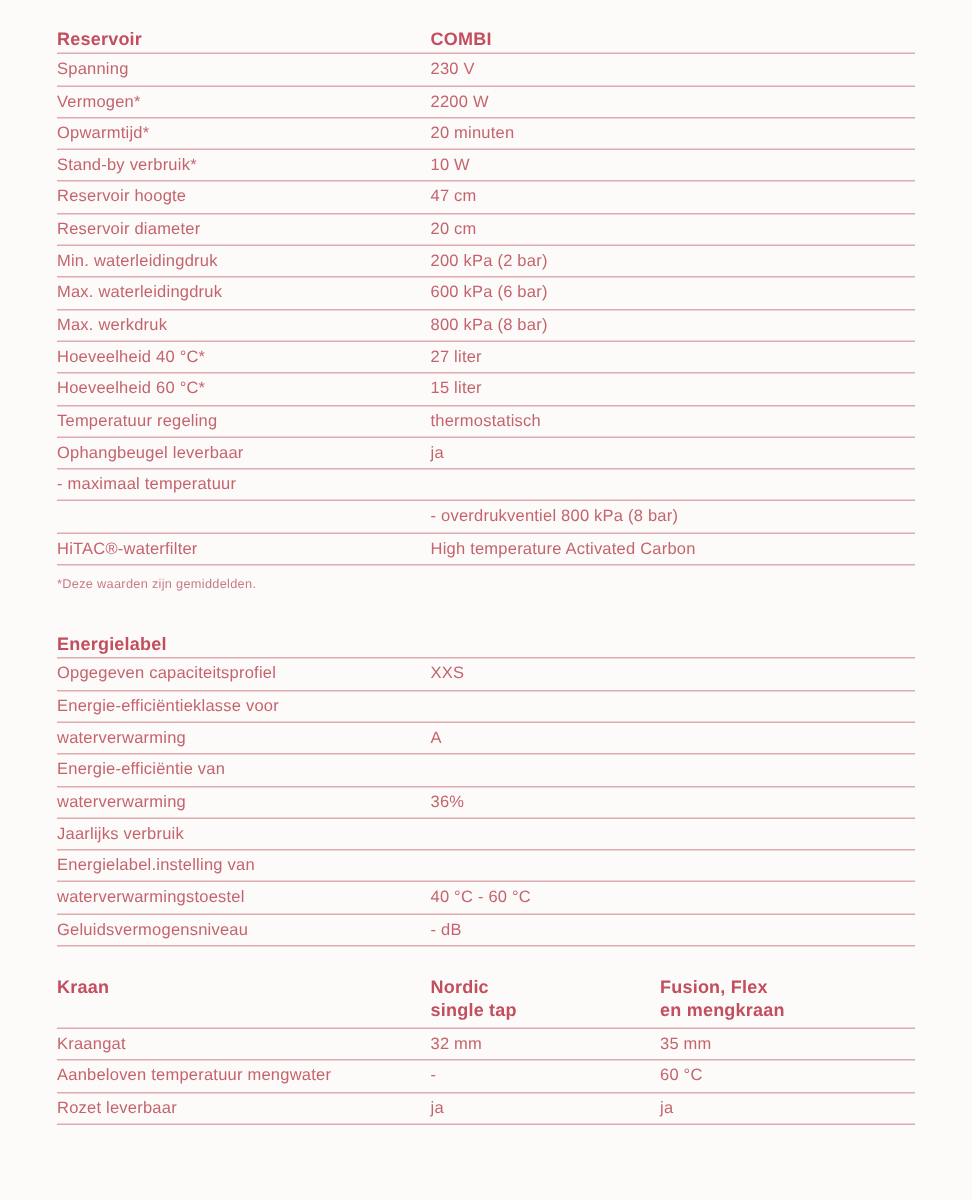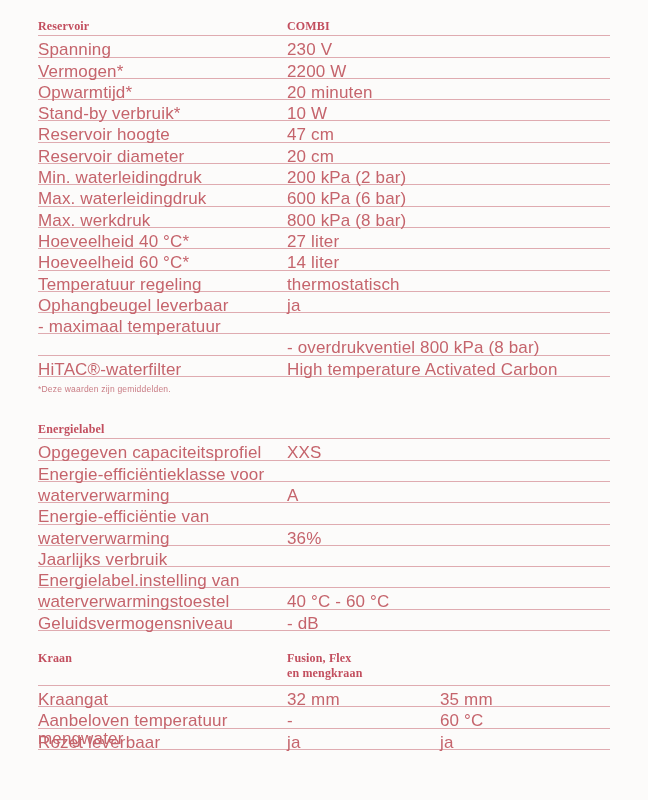--- a/index.html
+++ b/index.html
@@ -15,30 +15,30 @@
     font-family: "Liberation Sans", sans-serif;
     overflow: hidden;
   }
   .page { padding: 15px 38px 0 38px; }
   .row {
     display: flex;
     height: 21.3px;
     padding-top: 5px;
     border-bottom: 1px solid var(--rule);
     color: var(--text);
-    font-size: 17px;
+    font-size: 11px;
     line-height: 1.05;
     letter-spacing: 0.15px;
   }
   .label { width: 249px; flex-shrink: 0; }
   .value { flex: 1; }
   .col1 { width: 153px; flex-shrink: 0; }
   .col2 { flex: 1; }
   .header-row { font-size: 12px; }
-  .header-row .cell { font-weight: bold; color: var(--bold); font-family: Liberation Serif, serif; }
+  .header-row .cell { font-weight: bold; color: var(--bold); }
   .footnote {
     margin-top: 7px;
     font-size: 8.5px;
     color: #c97c84;
     letter-spacing: 0.2px;
   }
   .section-energie { margin-top: 24px; }
   .section-kraan { margin-top: 14px; }
   .kraan-header {
     height: 41px;
@@ -92,21 +92,21 @@
     <div class="row">
       <span class="label">Max. werkdruk</span>
       <span class="value">800 kPa (8 bar)</span>
     </div>
     <div class="row">
       <span class="label">Hoeveelheid 40 °C*</span>
       <span class="value">27 liter</span>
     </div>
     <div class="row">
       <span class="label">Hoeveelheid 60 °C*</span>
-      <span class="value">14 liter</span>
+      <span class="value">15 liter</span>
     </div>
     <div class="row">
       <span class="label">Temperatuur regeling</span>
       <span class="value">thermostatisch</span>
     </div>
     <div class="row">
       <span class="label">Ophangbeugel leverbaar</span>
       <span class="value">ja</span>
     </div>
     <div class="row">
@@ -161,20 +161,22 @@
     </div>
     <div class="row">
       <span class="label">Geluidsvermogensniveau</span>
       <span class="value">- dB</span>
     </div>
   </section>
 
   <section class="section-kraan">
     <div class="row header-row kraan-header">
       <span class="cell label">Kraan</span>
+      <span class="cell col1 pre">Nordic
+single tap</span>
       <span class="cell col2 pre">Fusion, Flex
 en mengkraan</span>
     </div>
     <div class="row">
       <span class="label">Kraangat</span>
       <span class="col1">32 mm</span>
       <span class="col2">35 mm</span>
     </div>
     <div class="row">
       <span class="label">Aanbeloven temperatuur mengwater</span>

